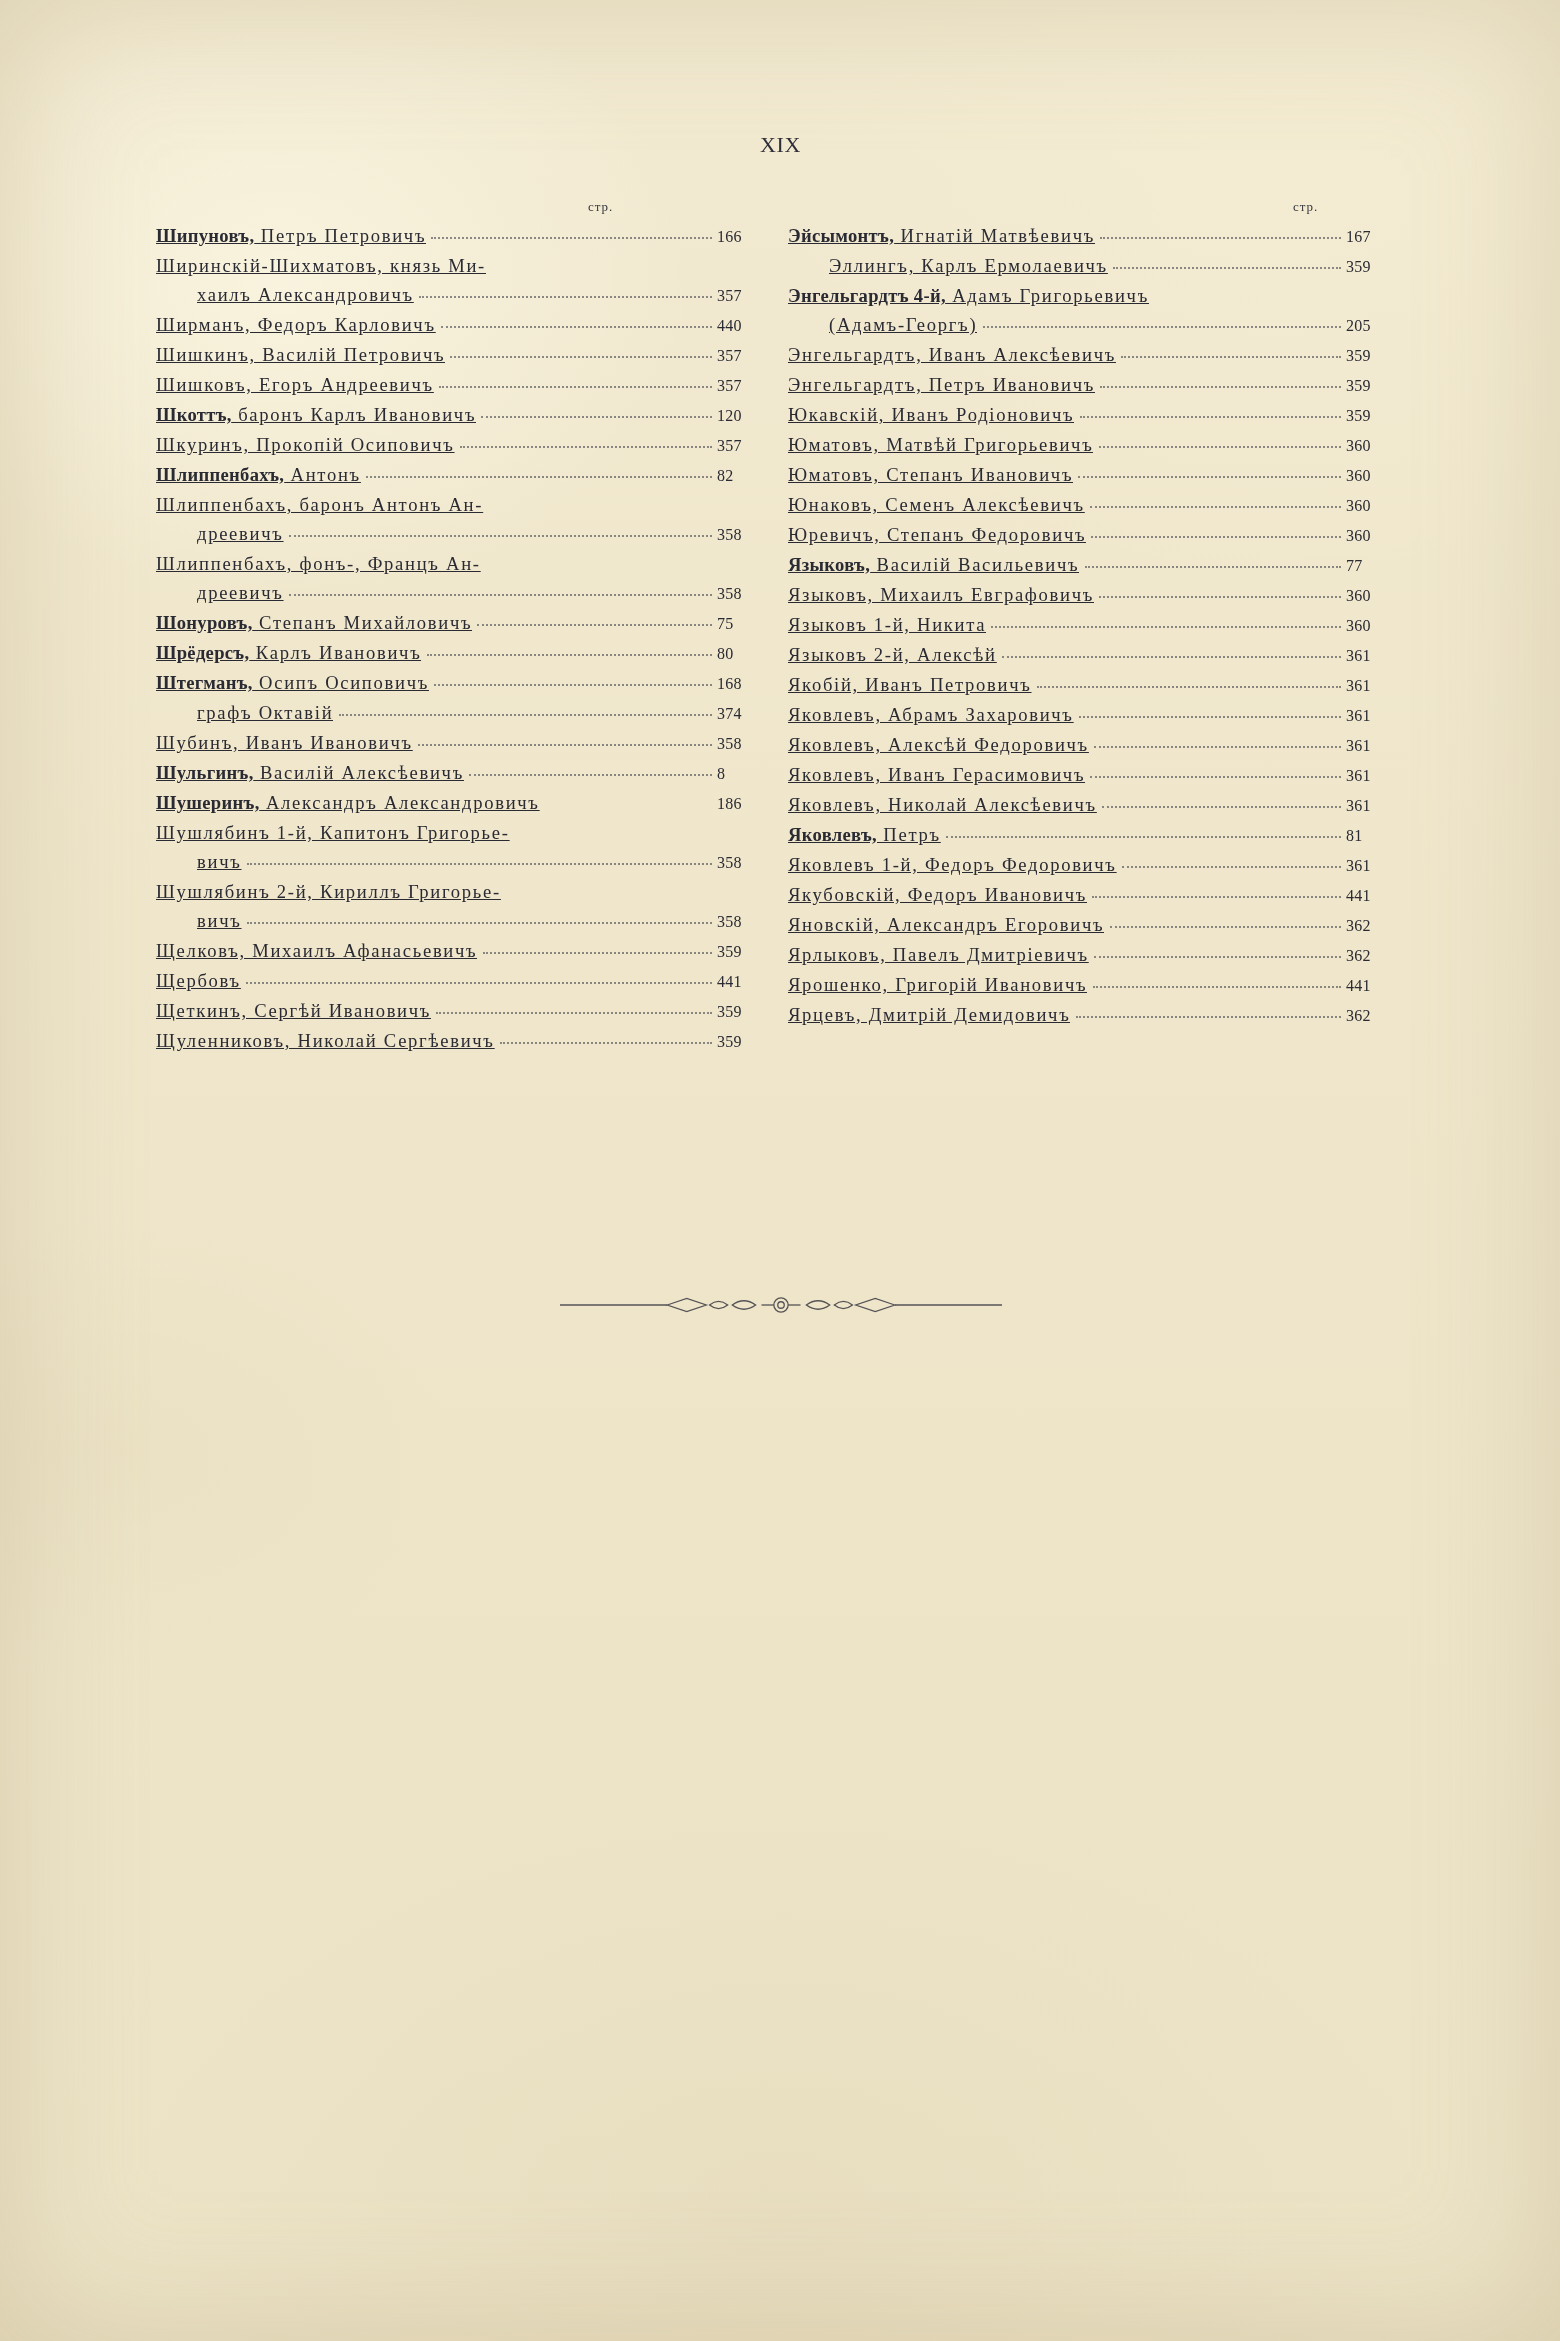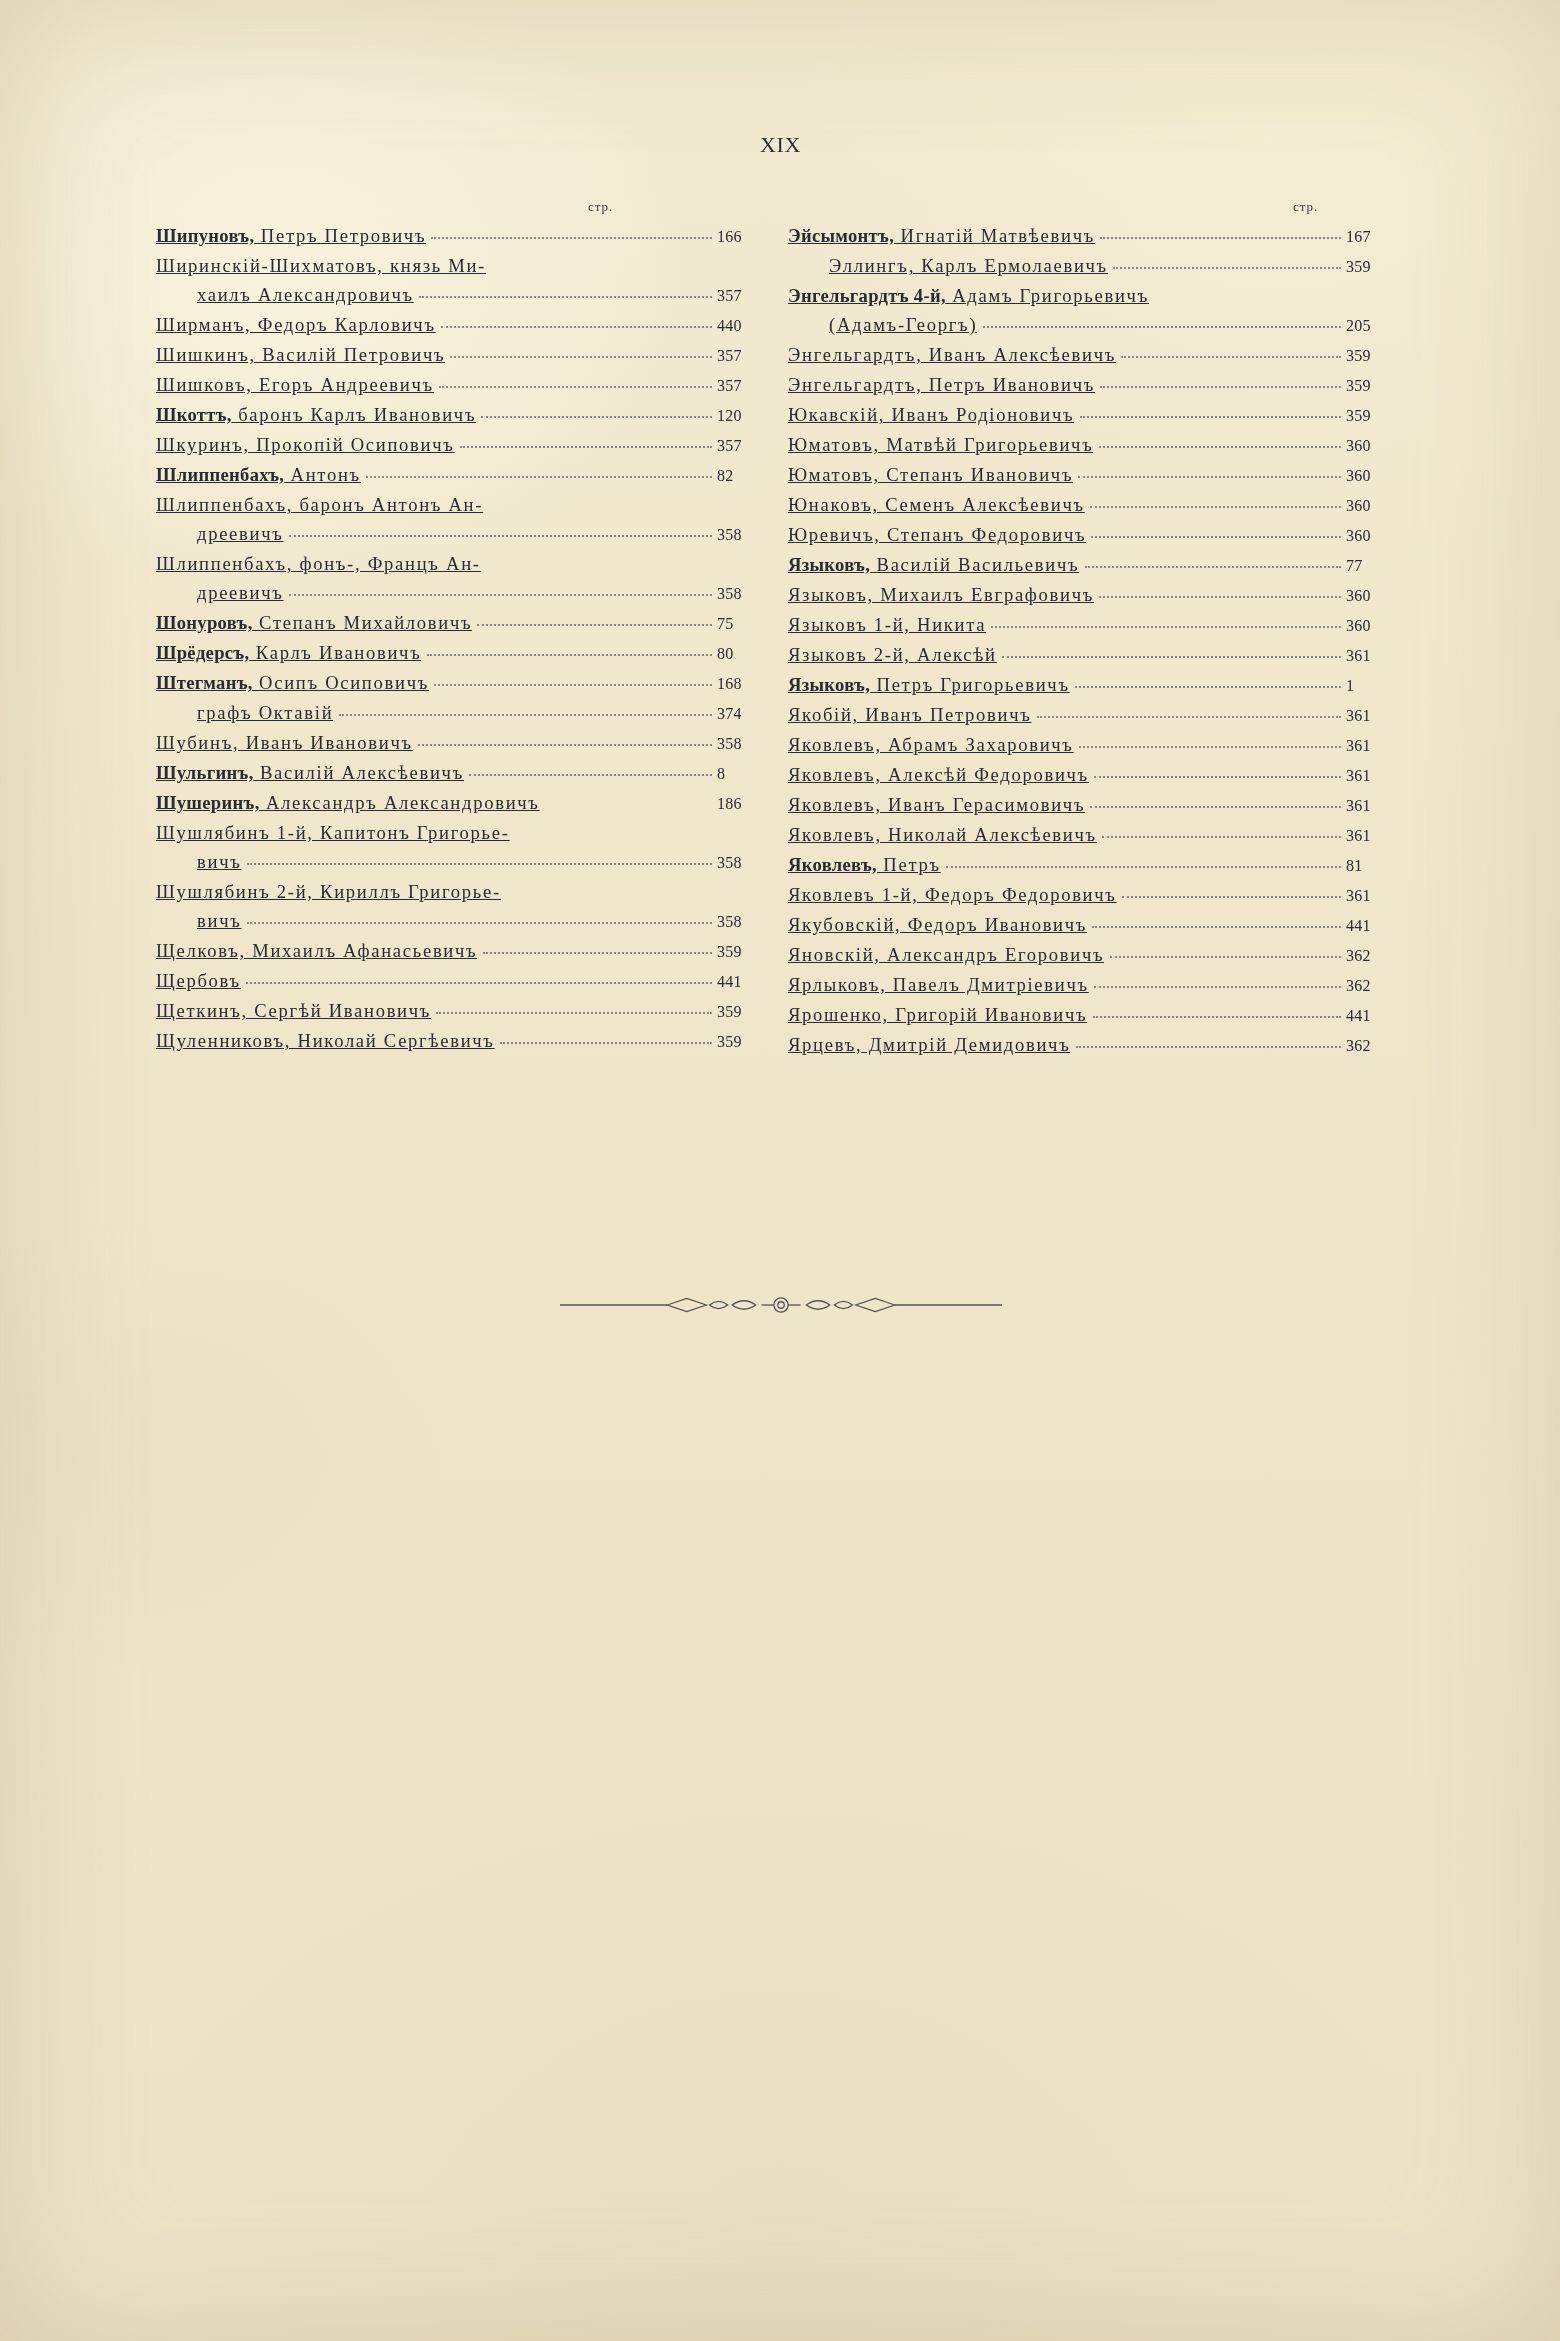--- a/index.html
+++ b/index.html
@@ -350,25 +350,20 @@
           </div>
           <div class="entry">
             <span class="nm"><span class="sp">Языковъ 1-й, Никита</span></span>
             <span class="dots"></span>
             <span class="pg">360</span>
           </div>
           <div class="entry">
             <span class="nm"><span class="sp">Языковъ 2-й, Алексѣй</span></span>
             <span class="dots"></span>
             <span class="pg">361</span>
-          </div>
-          <div class="entry">
-            <span class="nm"><b>Языковъ,</b><span class="sp"> Петръ Григорьевичъ</span></span>
-            <span class="dots"></span>
-            <span class="pg">1</span>
           </div>
           <div class="entry">
             <span class="nm"><span class="sp">Якобій, Иванъ Петровичъ</span></span>
             <span class="dots"></span>
             <span class="pg">361</span>
           </div>
           <div class="entry">
             <span class="nm"><span class="sp">Яковлевъ, Абрамъ Захаровичъ</span></span>
             <span class="dots"></span>
             <span class="pg">361</span>

